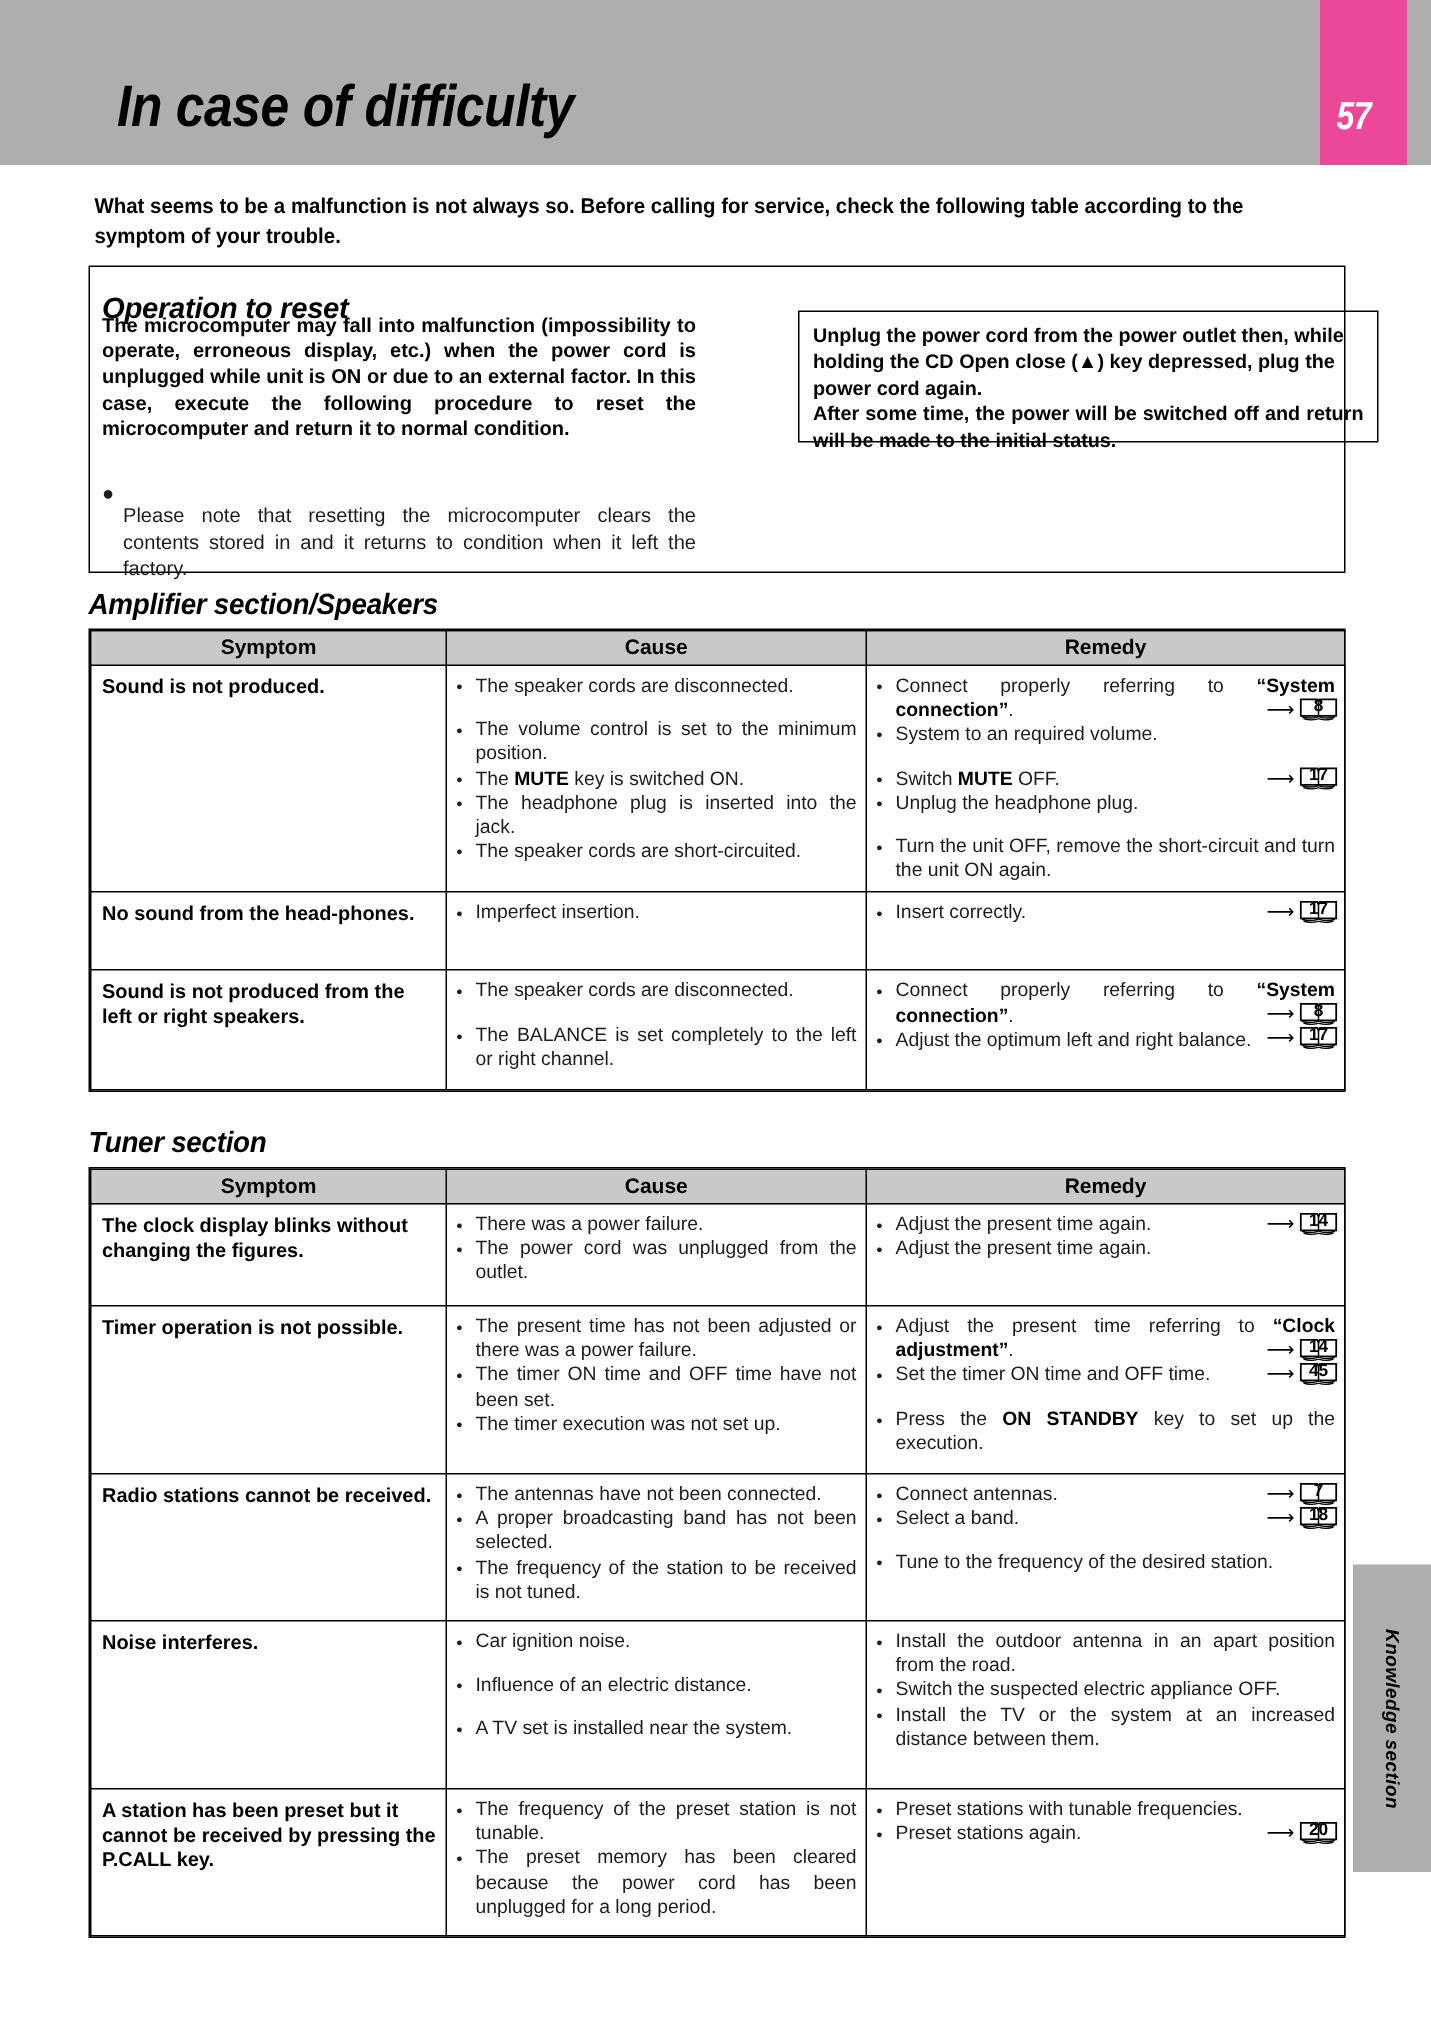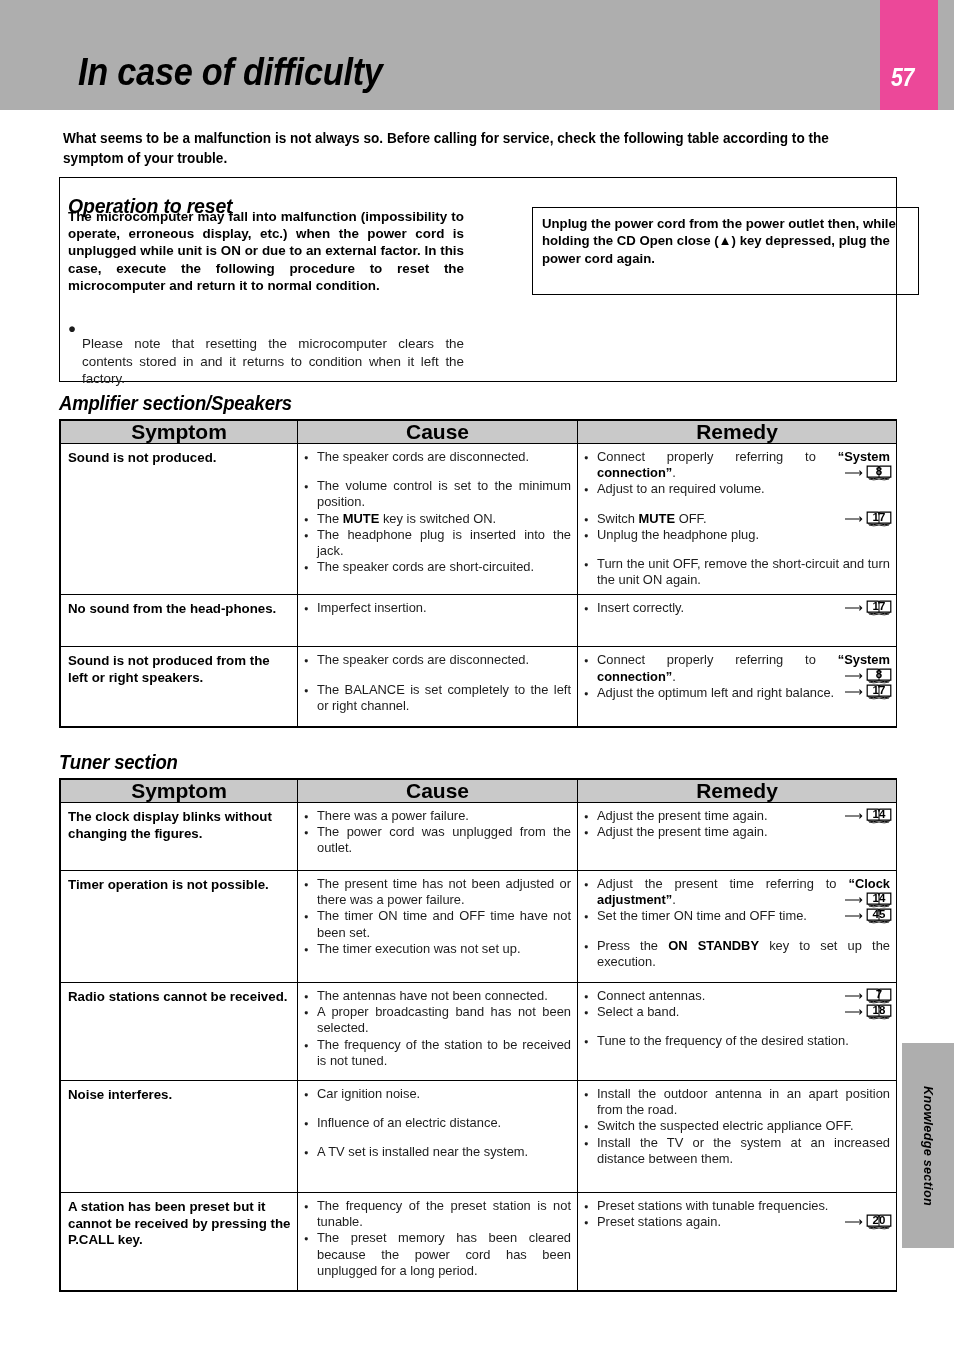--- a/index.html
+++ b/index.html
@@ -171,21 +171,21 @@
     table-layout: fixed;
   }
   .tbl th, .tbl td {
     border: 1px solid #000;
     vertical-align: top;
     padding: 0;
   }
   .tbl thead th {
     background: #c9c9c9;
     text-align: center;
-    font-size: 21px;
+    font-size: 14px;
     font-weight: bold;
     height: 19px;
     line-height: 19px;
     padding: 1px 0 2px 0;
   }
   .col-sym { width: 237px; }
   .col-cause { width: 280px; }
   .col-remedy { width: 319px; }
 
   td.sym {
@@ -290,20 +290,21 @@
 
 <div class="reset-box">
   <div class="reset-title">Operation to reset</div>
   <div class="reset-body">The microcomputer may fall into malfunction (impossibility to operate, erroneous display, etc.) when the power cord is unplugged while unit is ON or due to an external factor. In this case, execute the following procedure to reset the microcomputer and return it to normal condition.</div>
   <div class="reset-bullet">
     <span class="bdot">●</span>
     <span class="btext">Please note that resetting the microcomputer clears the contents stored in and it returns to condition when it left the factory.</span>
   </div>
   <div class="inner-box">
     <p>Unplug the power cord from the power outlet then, while holding the CD Open close (▲) key depressed, plug the  power cord again.</p>
+    <p class="just">After some time, the power will be switched off and return will be made to the initial status.</p>
   </div>
 </div>
 
 <div class="section-heading" id="amp-heading">Amplifier section/Speakers</div>
 <div class="tbl" id="amp-table">
   <table>
     <colgroup>
         <col class="col-sym">
         <col class="col-cause">
         <col class="col-remedy">
@@ -323,21 +324,21 @@
               <li class="">The speaker cords are disconnected.</li>
               <li class="gap">The volume control is set to the minimum position.</li>
               <li class="">The <b class="kw">MUTE</b> key is switched ON.</li>
               <li class="">The headphone plug is inserted into the jack.</li>
               <li class="">The speaker cords are short-circuited.</li>
             </ul>
           </td>
           <td class="remedy">
             <ul class="bl">
               <li class="">Connect properly referring to <b class="kw">“System connection”</b>.</li>
-              <li class="">Adjust to an required volume.</li>
+              <li class="">System to an required volume.</li>
               <li class="gap">Switch <b class="kw">MUTE</b> OFF.</li>
               <li class="">Unplug the headphone plug.</li>
               <li class="gap">Turn the unit OFF, remove the short-circuit  and turn the unit ON again.</li>
             </ul>
             <span class="ref" style="top: 20px;">
               <span class="arrow">⟶</span>
               <span class="bookicon">
                 <svg width="26" height="17" viewBox="0 0 26 17">
                   <path d="M1.2 2.2 L12.2 2.2 L13 4 L13.8 2.2 L24.8 2.2 L24.8 13.2 L13 13.2 L1.2 13.2 Z" fill="#fff" stroke="#000" stroke-width="1.2"></path>
                   <path d="M13 4 L13 13.2" stroke="#000" stroke-width="1"></path>

